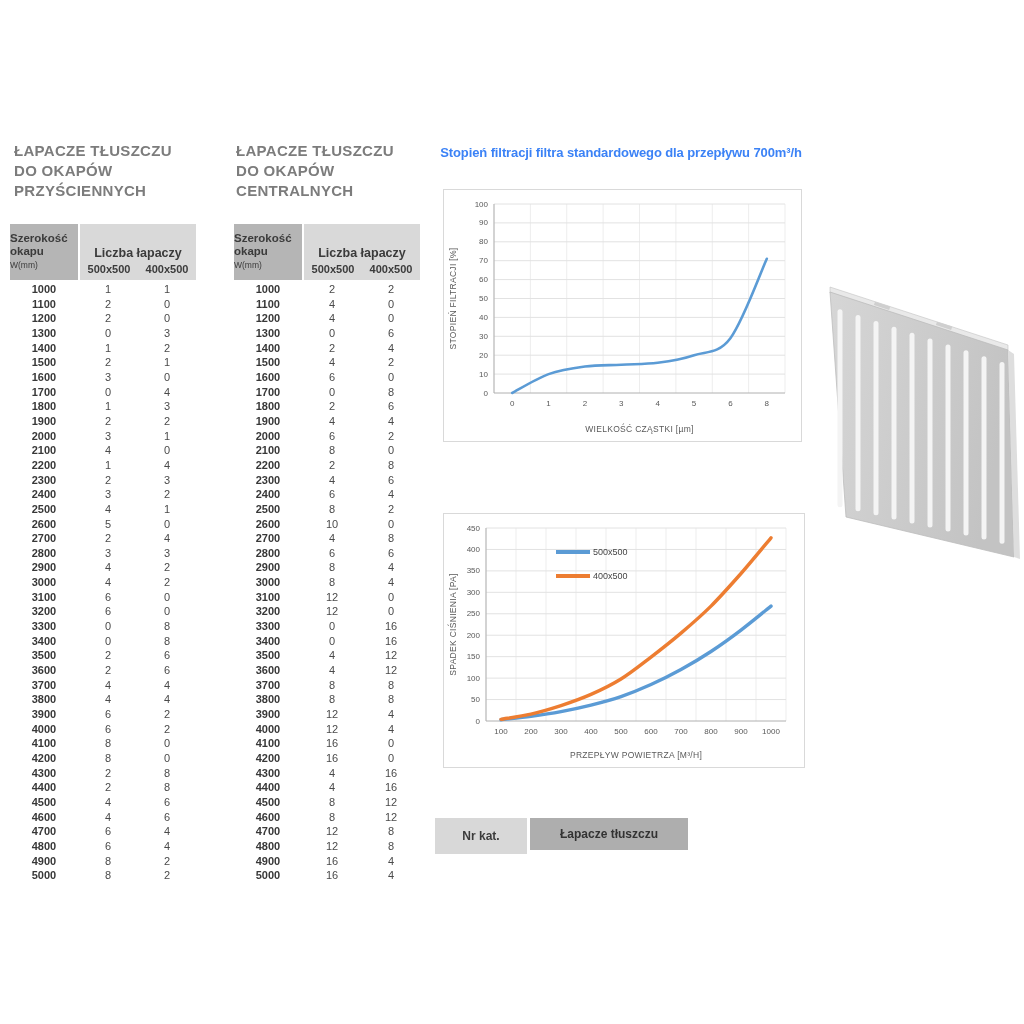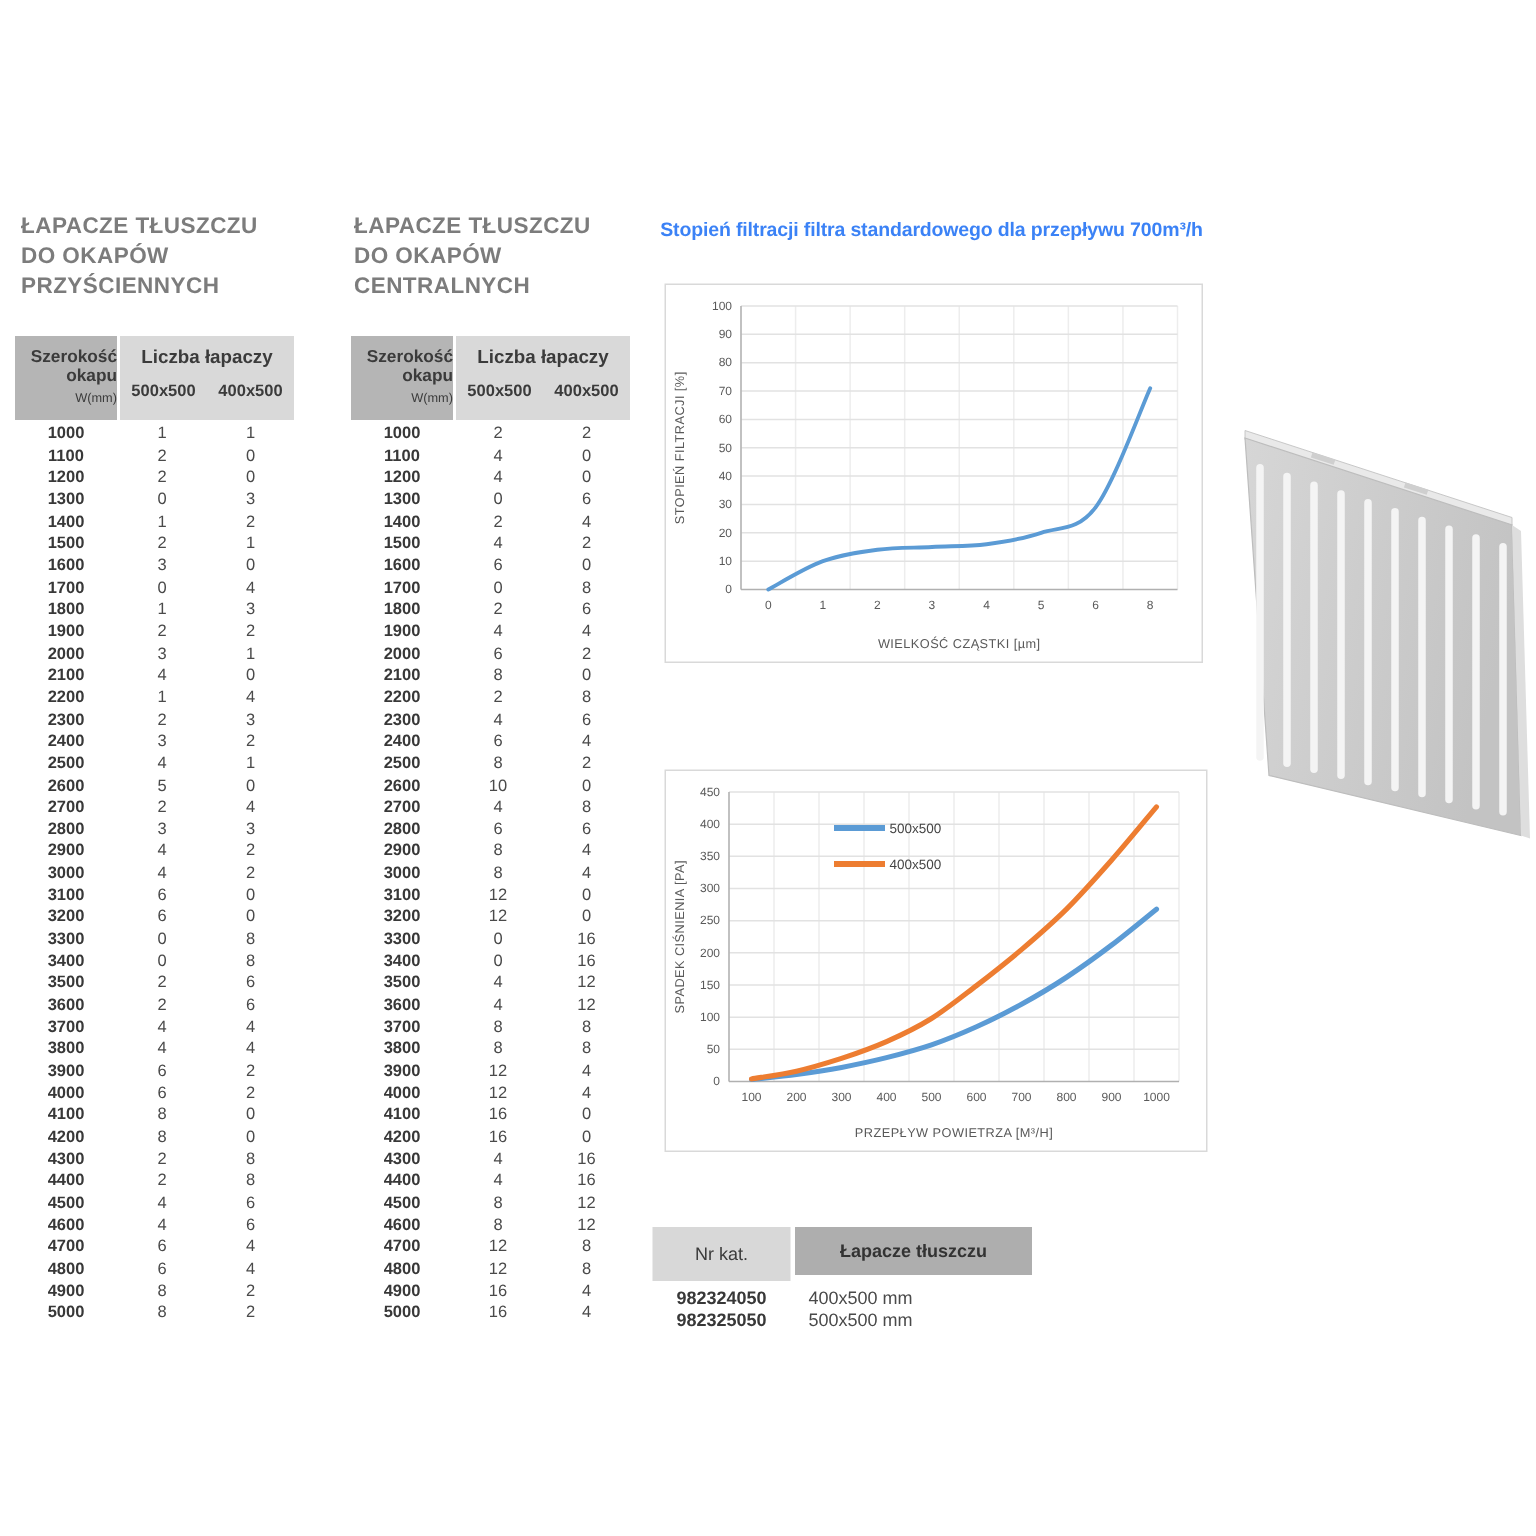--- a/index.html
+++ b/index.html
@@ -6,41 +6,41 @@
   body{width:1024px;height:1024px;position:relative;overflow:hidden;
        font-family:"Liberation Sans",sans-serif;color:#3f3f3f;}
   .abs{position:absolute;}
 
   
   .section-title{font-size:15px;font-weight:bold;color:#7c7c7c;line-height:20px;letter-spacing:.3px;}
 
   
   .lt-table{width:186px;font-size:11px;}
   .lt-head{display:flex;height:56px;}
-  .lt-col1{width:68px;background:#b5b5b5;display:flex;flex-direction:column;align-items:flex-end;justify-content:center;
+  .lt-col1{width:68px;background:#b5b5b5;display:flex;flex-direction:column;align-items:flex-start;justify-content:center;
            font-weight:bold;color:#3b3b3b;font-size:11.5px;line-height:13px;}
   .lt-col1 .sub{font-size:8.5px;font-weight:normal;margin-top:1px;}
   .lt-group{margin-left:2px;flex:1;background:#d9d9d9;display:flex;flex-direction:column;color:#3b3b3b;}
-  .lt-group-title{text-align:center;font-weight:bold;font-size:12.5px;padding-top:7px;}
+  .lt-group-title{text-align:center;font-weight:bold;font-size:12.5px;padding-top:22px;}
   .lt-subcols{display:flex;flex:1;align-items:center;padding-bottom:3px;}
   .lt-subcols span{flex:1;text-align:center;font-weight:bold;font-size:11px;}
   .lt-rows{margin-top:2px;}
   .lt-row{display:flex;height:14.66px;line-height:14.6px;}
   .lt-row .c1{width:68px;text-align:center;font-weight:bold;color:#383838;}
   .lt-row .c2{width:60px;text-align:center;color:#4a4a4a;}
   .lt-row .c3{width:58px;text-align:center;color:#4a4a4a;}
 
   
   .chart-box{border:1px solid #d9d9d9;background:#ffffff;}
   .chart-title{text-align:center;font-size:13px;font-weight:600;color:#3b82f6;letter-spacing:-.1px;}
 
   
   .cat-head{display:flex;font-size:12px;}
   .cat-h1{width:92px;height:36px;background:#d8d8d8;display:flex;align-items:center;justify-content:center;
-          font-weight:normal;color:#3b3b3b;}
+          font-weight:bold;color:#3b3b3b;}
   .cat-h2{width:158px;height:32px;background:#aeaeae;margin-left:3px;display:flex;align-items:center;justify-content:center;
           font-weight:bold;color:#333333;}
   .cat-rows{margin-top:4px;font-size:12px;}
   .cat-row{display:flex;height:15px;line-height:15px;}
   .cat-row .n{width:92px;text-align:center;font-weight:bold;color:#383838;}
   .cat-row .s{margin-left:12px;color:#4a4a4a;}
 </style>
 </head>
 <body>
 
@@ -635,23 +635,13 @@
         <rect x="163.5" y="90.17977528089887" width="5" height="183.42696629213486" rx="2.5" fill="#f4f4f4"></rect>
         <rect x="181.5" y="96.04494382022472" width="5" height="181.60674157303373" rx="2.5" fill="#f4f4f4"></rect>
       </g>
     </svg></div>
 
 <div class="abs" style="left:435px;top:818px;width:256px;">
   <div class="cat-head">
     <div class="cat-h1">Nr kat.</div>
     <div class="cat-h2">Łapacze tłuszczu</div>
   </div>
-  <div class="cat-rows">
-      <div class="cat-row">
-        <span class="n">982324050</span>
-        <span class="s">400x500 mm</span>
-      </div>
-      <div class="cat-row">
-        <span class="n">982325050</span>
-        <span class="s">500x500 mm</span>
-      </div>
-    </div>
 </div>
 
 </body></html>

